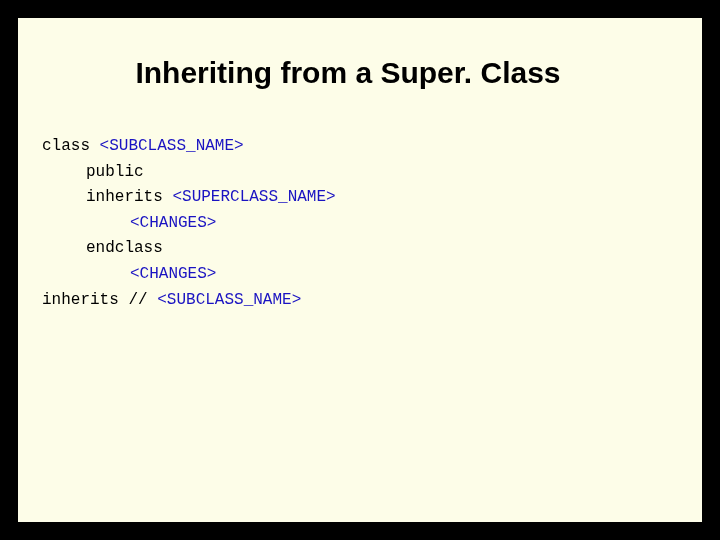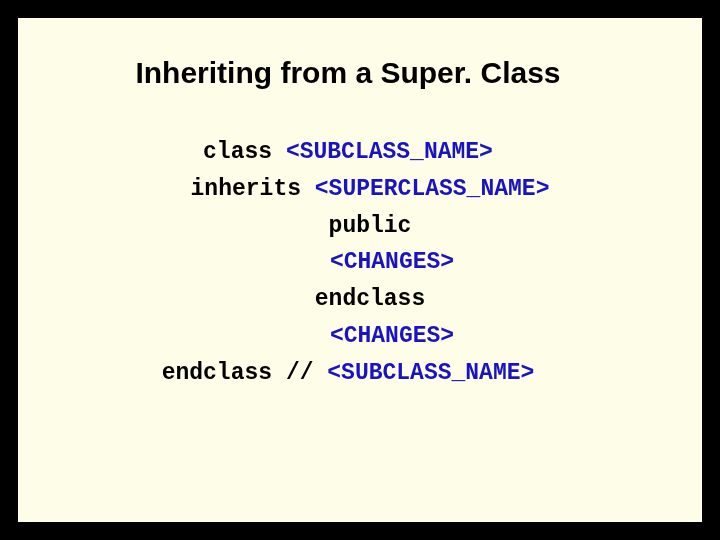--- a/index.html
+++ b/index.html
@@ -24,48 +24,47 @@
   .title {
     text-align: center;
     font-size: 30px;
     font-weight: bold;
     color: #000;
     margin-top: 8px;
     margin-bottom: 44px;
   }
   .code {
     font-family: "Courier New", Courier, monospace;
-    font-size: 23px;
-    font-weight: bold;
+    font-size: 16px;
+    font-weight: normal;
     line-height: 1.6;
     color: #000;
-    text-align: center;
   }
   .kw { color: #000; }
   .ph { color: #1a13c2; } 
   .ind1 { padding-left: 44px; display: inline-block; }
   .ind2 { padding-left: 88px; display: inline-block; }
   .line { display: block; white-space: pre; }
 </style>
 </head>
 <body>
 
 <div class="slide">
 
   <div class="title">Inheriting from a Super. Class</div>
 
   <div class="code">
     <span class="line"><span class="kw">class </span><span class="ph">&lt;SUBCLASS_NAME&gt;</span></span>
 
+    <span class="line"><span class="ind1 kw">public</span></span>
+
     <span class="line"><span class="ind1 kw">inherits </span><span class="ph">&lt;SUPERCLASS_NAME&gt;</span></span>
-
-    <span class="line"><span class="ind1 kw">public</span></span>
 
     <span class="line"><span class="ind2 ph">&lt;CHANGES&gt;</span></span>
 
     <span class="line"><span class="ind1 kw">endclass</span></span>
 
     <span class="line"><span class="ind2 ph">&lt;CHANGES&gt;</span></span>
 
-    <span class="line"><span class="kw">endclass // </span><span class="ph">&lt;SUBCLASS_NAME&gt;</span></span>
+    <span class="line"><span class="kw">inherits // </span><span class="ph">&lt;SUBCLASS_NAME&gt;</span></span>
   </div>
 
 </div>
 
 </body></html>

